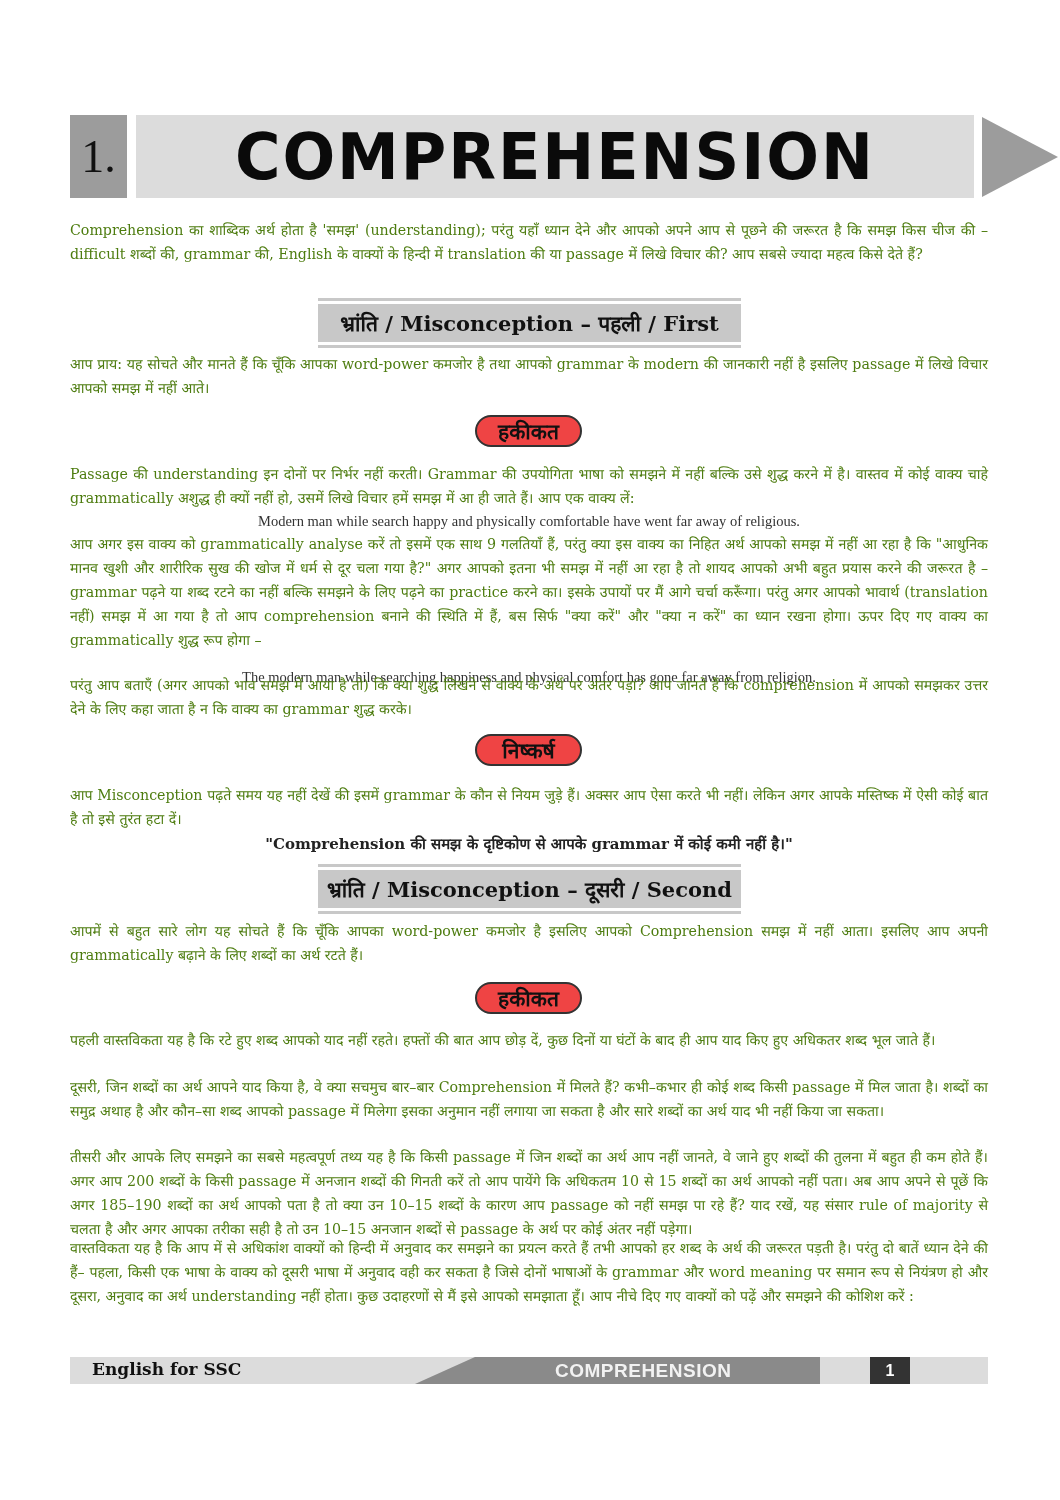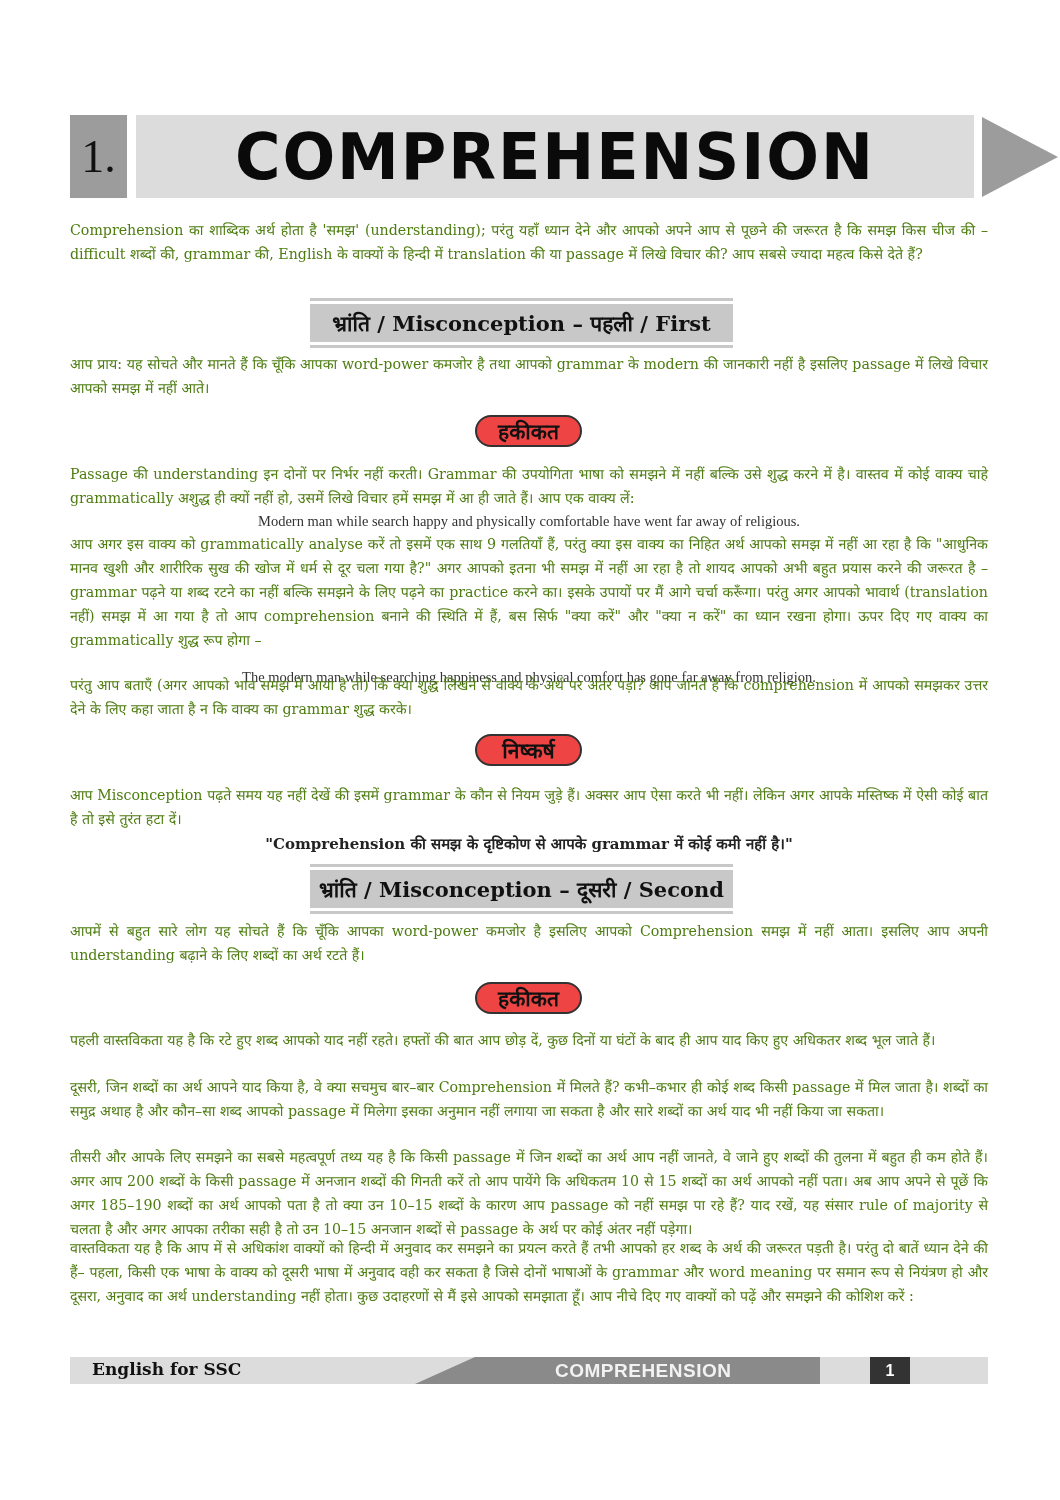--- a/index.html
+++ b/index.html
@@ -22,21 +22,21 @@
 
   
   .para { position: absolute; left: 70px; width: 918px; font-size: 14.2px; line-height: 24px;
           text-align: justify; color: #4d7c0f; }
   .center { position: absolute; left: 70px; width: 918px; text-align: center; font-size: 14.5px;
             line-height: 22px; font-family: "Liberation Serif", serif; color: #333; }
   .quote { position: absolute; left: 70px; width: 918px; text-align: center; font-size: 15px;
            line-height: 22px; font-weight: bold; color: #222; }
 
   
-  .banner { position: absolute; left: 310px; width: 423px; height: 66px; }
+  .banner { position: absolute; left: 318px; width: 423px; height: 66px; }
   .banner .line1 { position: absolute; left: 0; top: 0; width: 100%; height: 3px; background: #c8c8c8; }
   .banner .box { position: absolute; left: 0; top: 6px; width: 100%; height: 38px; background: #c8c8c8;
                  display: flex; align-items: center; justify-content: center;
                  font-size: 21px; font-weight: bold; color: #111; }
   .banner .line2 { position: absolute; left: 0; top: 47px; width: 100%; height: 3px; background: #c8c8c8; }
 
   
   .pill { position: absolute; height: 32px; border: 2px solid #333; border-radius: 17px; background: #ef4444;
           display: flex; align-items: center; justify-content: center; font-size: 21px; font-weight: bold;
           color: #111; box-sizing: border-box; }
@@ -93,21 +93,21 @@
   <div class="para" style="top:783px;">आप Misconception पढ़ते समय यह नहीं देखें की इसमें grammar के कौन से नियम जुड़े हैं। अक्सर आप ऐसा करते भी नहीं। लेकिन अगर आपके मस्तिष्क में ऐसी कोई बात है तो इसे तुरंत हटा दें।</div>
 
   <div class="quote" style="top:833px;">"Comprehension की समझ के दृष्टिकोण से आपके grammar में कोई कमी नहीं है।"</div>
 
   <div class="banner" style="top:864px;">
     <div class="line1"></div>
     <div class="box">भ्रांति / Misconception – दूसरी / Second</div>
     <div class="line2"></div>
   </div>
 
-  <div class="para" style="top:919px;">आपमें से बहुत सारे लोग यह सोचते हैं कि चूँकि आपका word-power कमजोर है इसलिए आपको Comprehension समझ में नहीं आता। इसलिए आप अपनी understanding बढ़ाने के लिए शब्दों का अर्थ रटते हैं।</div>
+  <div class="para" style="top:919px;">आपमें से बहुत सारे लोग यह सोचते हैं कि चूँकि आपका word-power कमजोर है इसलिए आपको Comprehension समझ में नहीं आता। इसलिए आप अपनी grammatically बढ़ाने के लिए शब्दों का अर्थ रटते हैं।</div>
 
   <div class="pill" style="left:475px; top:982px; width:107px;">हकीकत</div>
 
   <div class="para" style="top:1028px;">पहली वास्तविकता यह है कि रटे हुए शब्द आपको याद नहीं रहते। हफ्तों की बात आप छोड़ दें, कुछ दिनों या घंटों के बाद ही आप याद किए हुए अधिकतर शब्द भूल जाते हैं।</div>
 
   <div class="para" style="top:1075px;">दूसरी, जिन शब्दों का अर्थ आपने याद किया है, वे क्या सचमुच बार–बार Comprehension में मिलते हैं? कभी–कभार ही कोई शब्द किसी passage में मिल जाता है। शब्दों का समुद्र अथाह है और कौन–सा शब्द आपको passage में मिलेगा इसका अनुमान नहीं लगाया जा सकता है और सारे शब्दों का अर्थ याद भी नहीं किया जा सकता।</div>
 
   <div class="para" style="top:1145px;">तीसरी और आपके लिए समझने का सबसे महत्वपूर्ण तथ्य यह है कि किसी passage में जिन शब्दों का अर्थ आप नहीं जानते, वे जाने हुए शब्दों की तुलना में बहुत ही कम होते हैं। अगर आप 200 शब्दों के किसी passage में अनजान शब्दों की गिनती करें तो आप पायेंगे कि अधिकतम 10 से 15 शब्दों का अर्थ आपको नहीं पता। अब आप अपने से पूछें कि अगर 185–190 शब्दों का अर्थ आपको पता है तो क्या उन 10–15 शब्दों के कारण आप passage को नहीं समझ पा रहे हैं? याद रखें, यह संसार rule of majority से चलता है और अगर आपका तरीका सही है तो उन 10–15 अनजान शब्दों से passage के अर्थ पर कोई अंतर नहीं पड़ेगा।</div>
 
   <div class="para" style="top:1236px;">वास्तविकता यह है कि आप में से अधिकांश वाक्यों को हिन्दी में अनुवाद कर समझने का प्रयत्न करते हैं तभी आपको हर शब्द के अर्थ की जरूरत पड़ती है। परंतु दो बातें ध्यान देने की हैं– पहला, किसी एक भाषा के वाक्य को दूसरी भाषा में अनुवाद वही कर सकता है जिसे दोनों भाषाओं के grammar और word meaning पर समान रूप से नियंत्रण हो और दूसरा, अनुवाद का अर्थ understanding नहीं होता। कुछ उदाहरणों से मैं इसे आपको समझाता हूँ। आप नीचे दिए गए वाक्यों को पढ़ें और समझने की कोशिश करें :</div>

